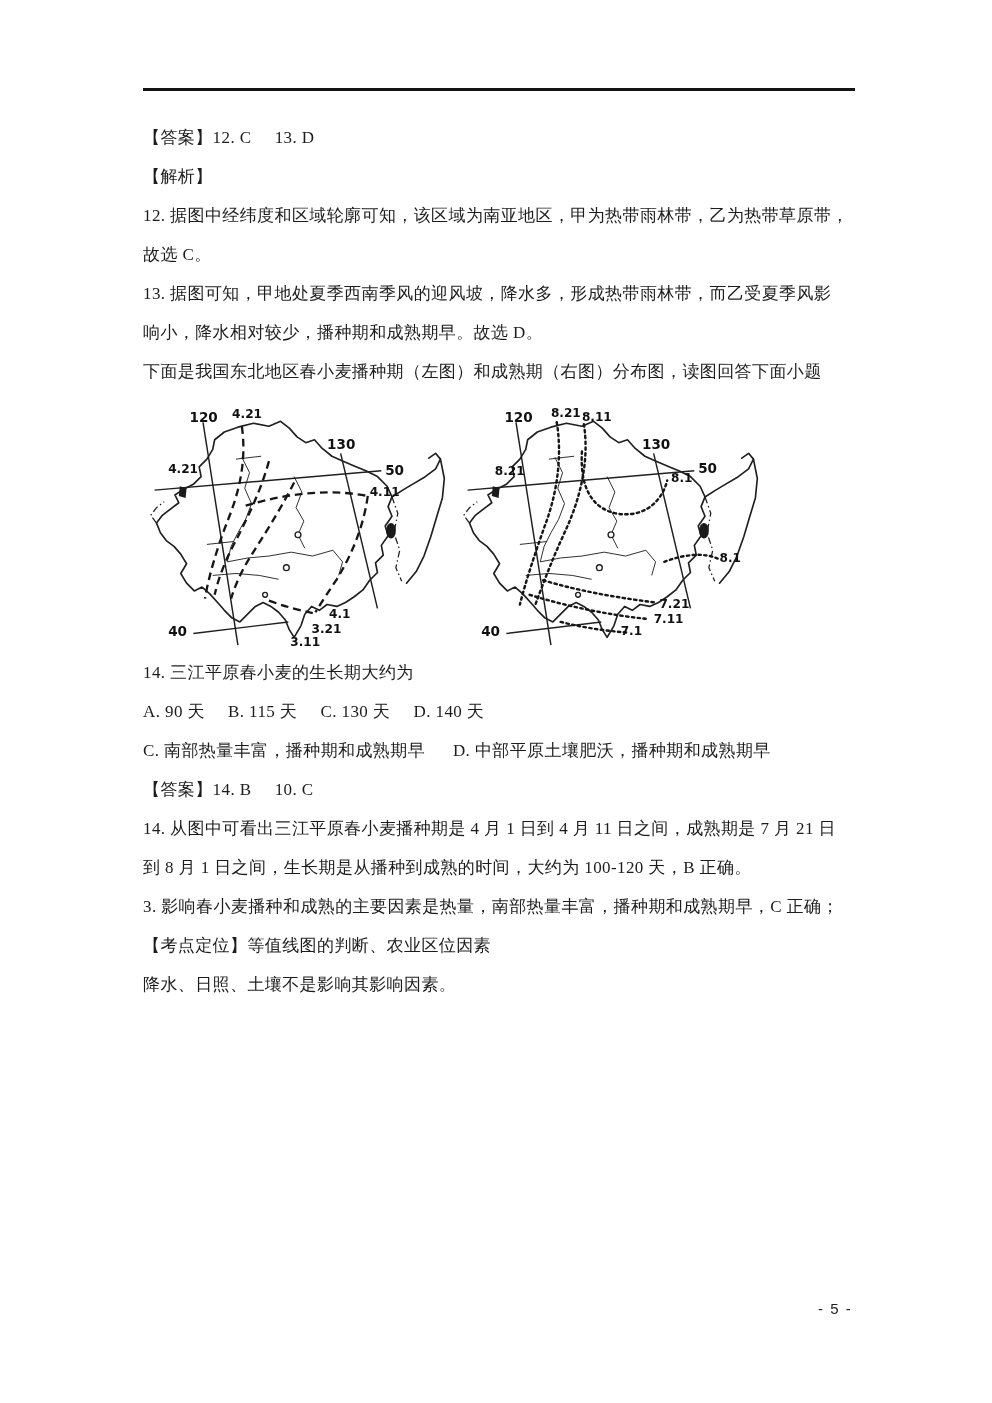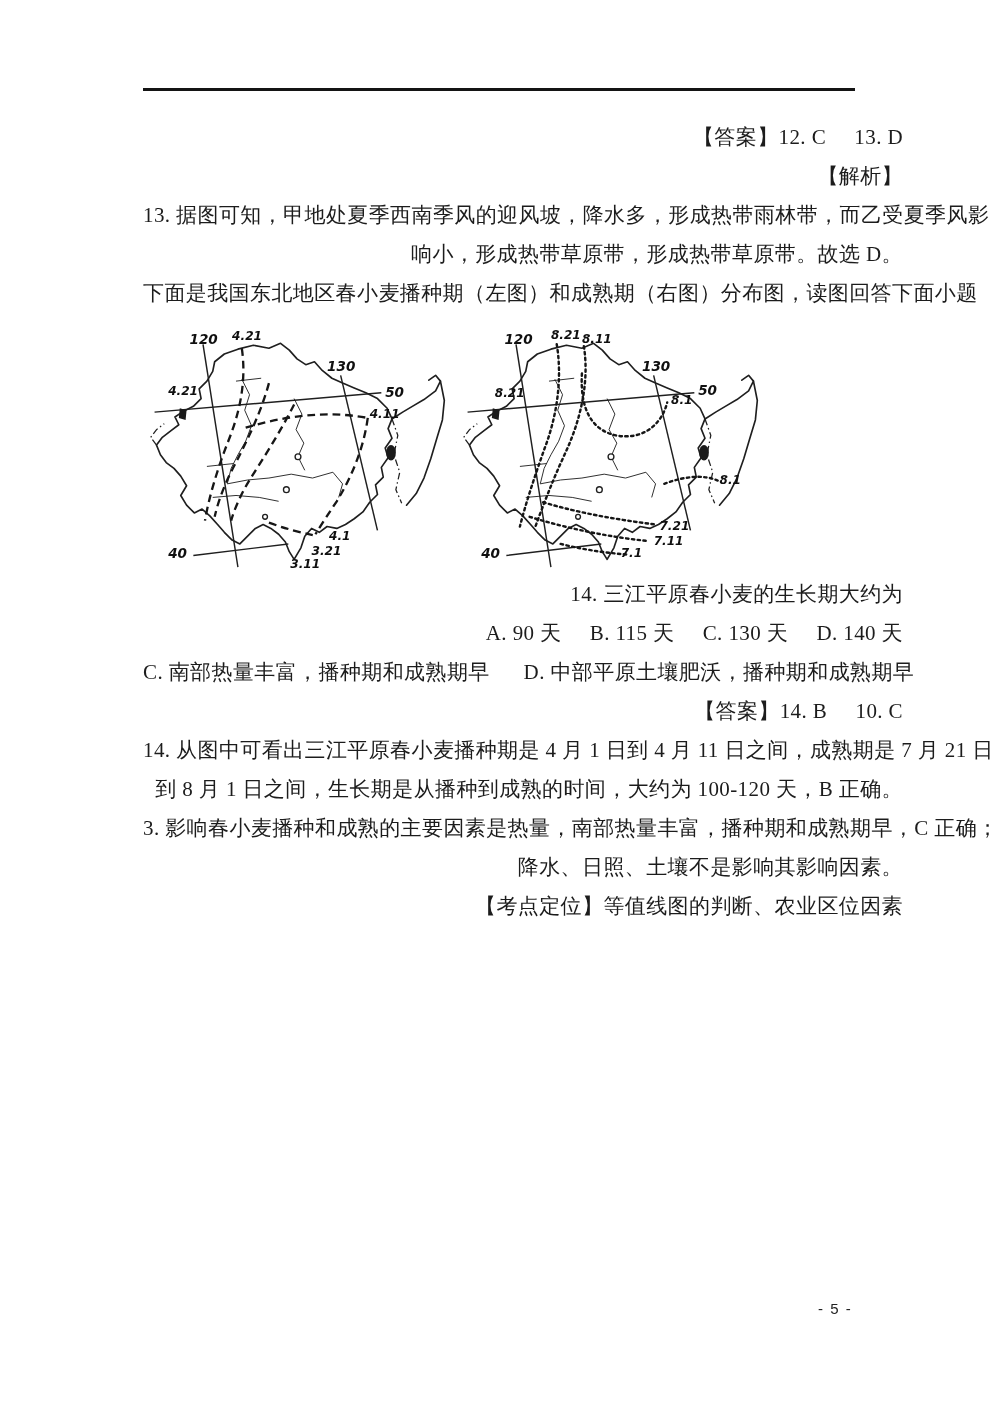--- a/index.html
+++ b/index.html
@@ -9,28 +9,27 @@
     color:#1c1c1c;overflow:hidden;
   }
   .top-rule{
     position:absolute;left:143px;top:88px;width:712px;height:0;
     border-top:3px solid #141414;
   }
   .content{
     position:absolute;left:143px;top:118px;width:760px;
   }
   .tl{
-    height:39px;line-height:39px;font-size:21px;white-space:pre;
+    height:39px;line-height:39px;font-size:17px;white-space:pre;
     letter-spacing:0.4px;
-    text-align:right;
   }
   .maps-row{
     position:relative;height:262px;width:760px;
   }
-  .map-figure{position:absolute;top:10px;width:300px;height:250px;font-style:italic;}
+  .map-figure{position:absolute;top:10px;width:300px;height:250px;}
   .map-figure.left{left:5px;}
   .map-figure.right{left:318px;}
   .map-figure svg{width:100%;height:100%;display:block;}
   svg .outline{fill:none;stroke:#1f1f1f;stroke-width:1.7;stroke-linejoin:round;stroke-linecap:round;}
   svg .thin{fill:none;stroke:#2a2a2a;stroke-width:1;stroke-linejoin:round;}
   svg .grat{fill:none;stroke:#1f1f1f;stroke-width:1.5;}
   svg .dashdot{fill:none;stroke:#1f1f1f;stroke-width:1.3;stroke-dasharray:7 3 1.5 3;}
   svg .city{fill:#fff;stroke:#1f1f1f;stroke-width:1.4;}
   svg .blob{fill:#1a1a1a;stroke:none;}
   svg .iso-dash{fill:none;stroke:#161616;stroke-width:2.4;stroke-dasharray:8 5;stroke-linecap:butt;}
@@ -80,22 +79,24 @@
     </g>
   </defs>
 </svg>
 
 <div class="top-rule"></div>
 
 <div class="content">
   <div id="text-top">
       <div class="tl">【答案】12. C     13. D</div>
       <div class="tl">【解析】</div>
+      <div class="tl">12. 据图中经纬度和区域轮廓可知，该区域为南亚地区，甲为热带雨林带，乙为热带草原带，</div>
+      <div class="tl">故选 C。</div>
       <div class="tl">13. 据图可知，甲地处夏季西南季风的迎风坡，降水多，形成热带雨林带，而乙受夏季风影</div>
-      <div class="tl">响小，形成热带草原带，形成热带草原带。故选 D。</div>
+      <div class="tl">响小，降水相对较少，播种期和成熟期早。故选 D。</div>
       <div class="tl">下面是我国东北地区春小麦播种期（左图）和成熟期（右图）分布图，读图回答下面小题</div>
     </div>
 
   <div class="maps-row">
     <div class="map-figure left">
       <svg viewBox="0 0 300 258">
         <use href="#base-ne-map"></use>
         <g>
           <path class="iso-dash" d="M92,26 C97,60 90,92 78,122 C67,150 58,180 54,204"></path>
           <path class="iso-dash" d="M120,62 C112,92 98,120 86,144 C76,162 68,182 64,200"></path>
@@ -149,18 +150,18 @@
   </div>
 
   <div id="text-bottom">
       <div class="tl">14. 三江平原春小麦的生长期大约为</div>
       <div class="tl">A. 90 天     B. 115 天     C. 130 天     D. 140 天</div>
       <div class="tl">C. 南部热量丰富，播种期和成熟期早      D. 中部平原土壤肥沃，播种期和成熟期早</div>
       <div class="tl">【答案】14. B     10. C</div>
       <div class="tl">14. 从图中可看出三江平原春小麦播种期是 4 月 1 日到 4 月 11 日之间，成熟期是 7 月 21 日</div>
       <div class="tl">到 8 月 1 日之间，生长期是从播种到成熟的时间，大约为 100-120 天，B 正确。</div>
       <div class="tl">3. 影响春小麦播种和成熟的主要因素是热量，南部热量丰富，播种期和成熟期早，C 正确；</div>
+      <div class="tl">【考点定位】等值线图的判断、农业区位因素</div>
       <div class="tl">降水、日照、土壤不是影响其影响因素。</div>
-      <div class="tl">【考点定位】等值线图的判断、农业区位因素</div>
     </div>
 </div>
 
 <div class="footer">- 5 -</div>
 
 </body></html>

